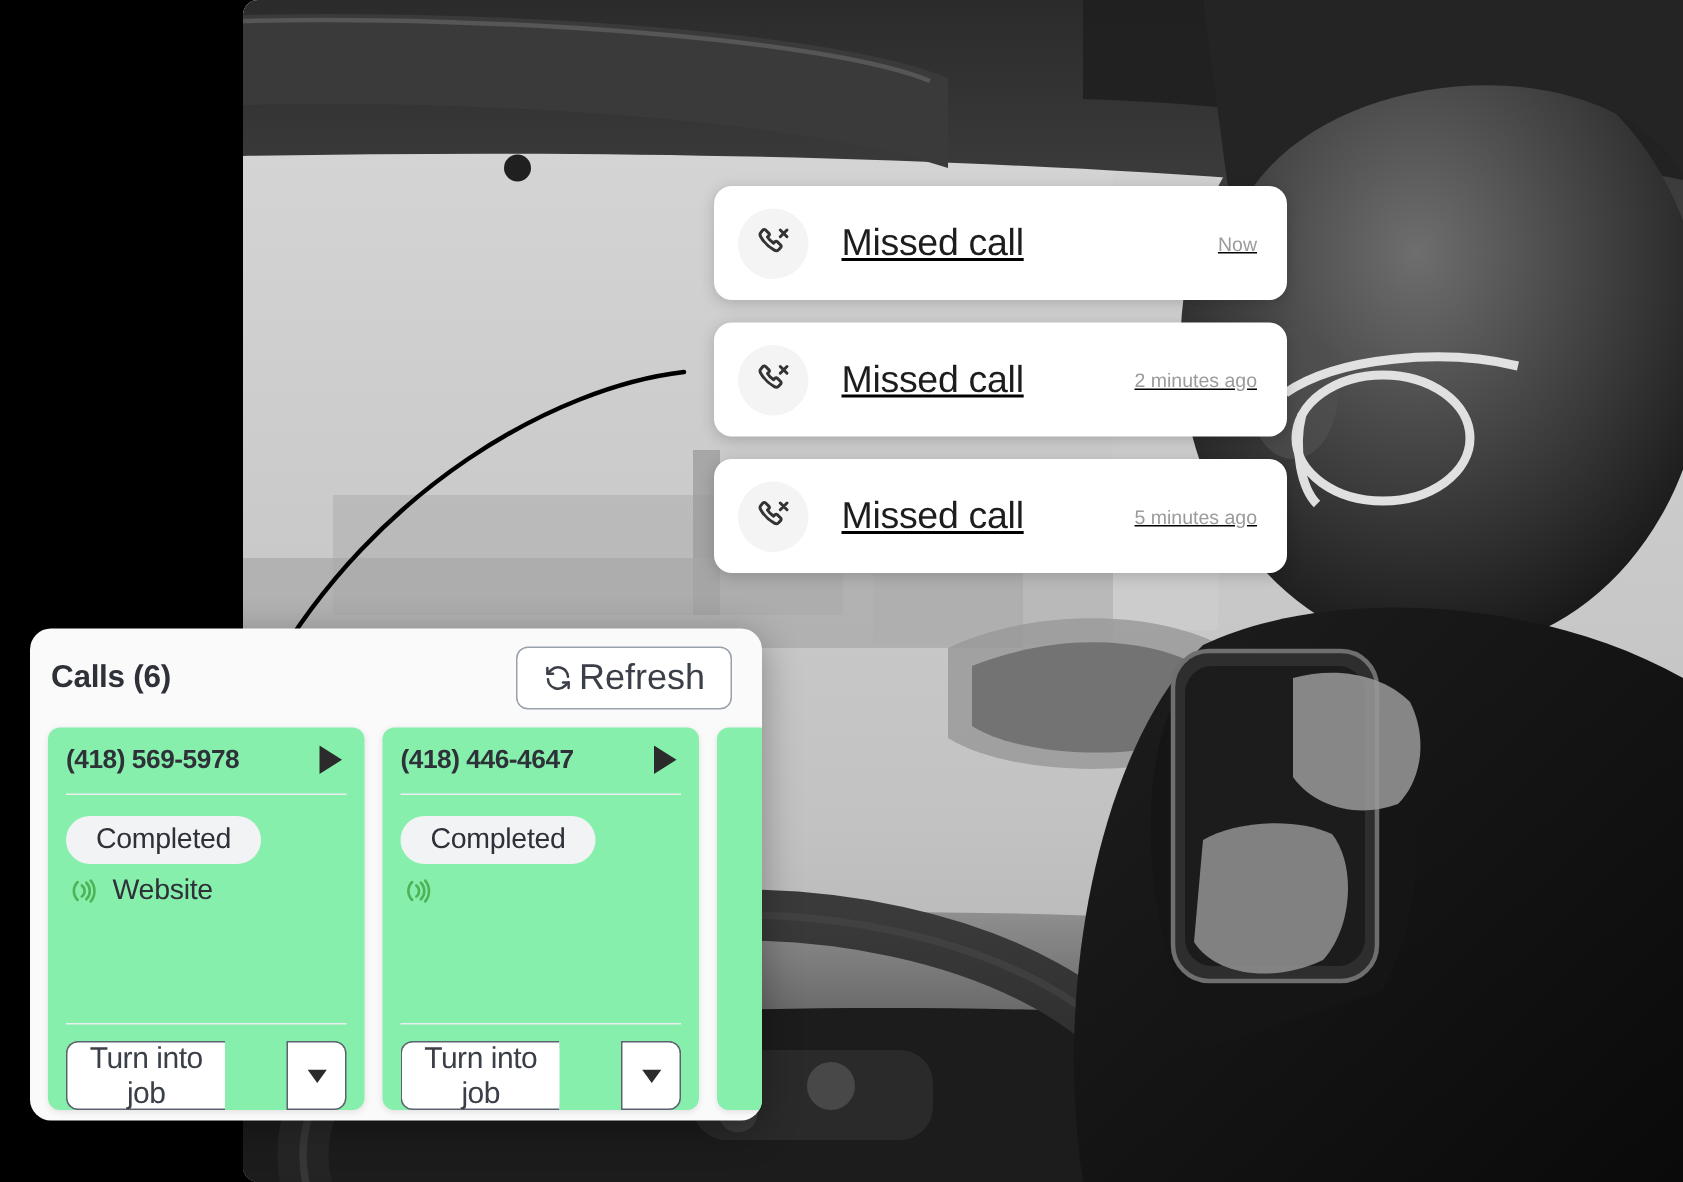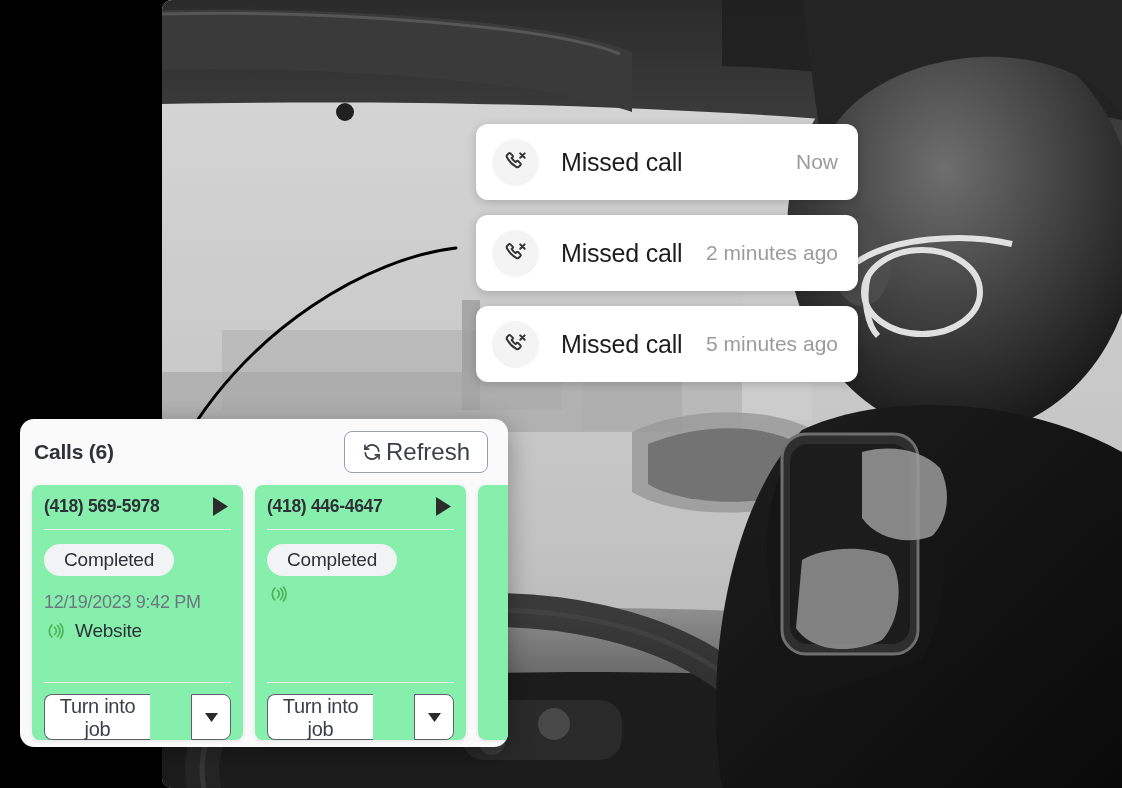--- a/index.html
+++ b/index.html
@@ -43,41 +43,42 @@
   .notif {
     position: relative;
     display: flex;
     align-items: center;
     height: 76px;
     background: #ffffff;
     border-radius: 12px;
     margin-bottom: 15px;
     padding: 0 20px 0 16px;
     box-shadow: 0 2px 10px rgba(0,0,0,0.18);
+    text-decoration: underline;
   }
   .notif-icon-wrap {
     width: 47px; height: 47px;
     min-width: 47px;
     border-radius: 50%;
     background: #f4f4f4;
     display: flex;
     align-items: center;
     justify-content: center;
   }
   .notif-icon-wrap svg { width: 25px; height: 25px; display: block; }
   .notif-title {
     flex: 1;
     margin-left: 22px;
     font-size: 25px;
     color: #1d1d1d;
     letter-spacing: -0.2px;
     white-space: nowrap;
   }
   .notif-time {
-    font-size: 21px;
+    font-size: 13px;
     color: #9b9b9b;
     white-space: nowrap;
   }
 
   
   #arrow {
     position: absolute;
     left: 120px;
     top: 230px;
     width: 360px;
@@ -394,21 +395,20 @@
       <div class="call-card">
         <div class="card-top">
           <span class="card-phone">(418) 569-5978</span>
           <span class="play-btn">
             <svg viewBox="0 0 17 19" aria-hidden="true">
               <polygon points="1,0 16,9.5 1,19" fill="#2b2b2b"></polygon>
             </svg>
           </span>
         </div>
         <span class="status-pill">Completed</span>
-        <span class="card-date">12/19/2023 9:42 PM</span>
         <div class="card-source">
           <span>
             <svg viewBox="0 0 24 24" fill="none" stroke="#4eb257" stroke-width="1.9" stroke-linecap="round" stroke-linejoin="round" aria-hidden="true">
               <path d="M8.5 5.5a9 9 0 0 0 0 13"></path>
               <path d="M11.5 8a5 5 0 0 1 0 8"></path>
               <path d="M14.8 6a8.4 8.4 0 0 1 0 12"></path>
               <path d="M18 4.4a12 12 0 0 1 0 15.2"></path>
             </svg>
           </span>
           <span class="source-label">Website</span>

